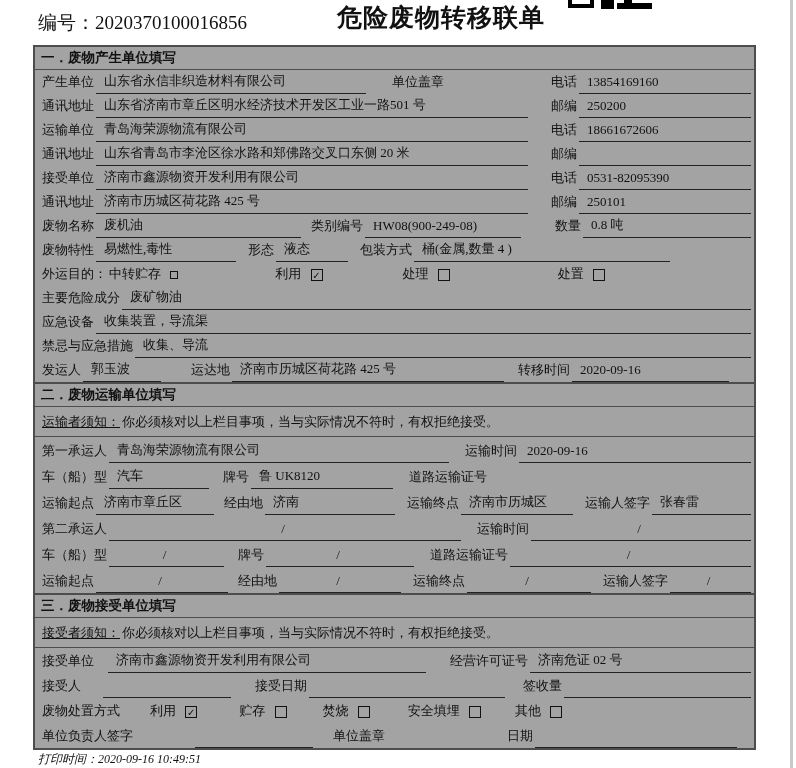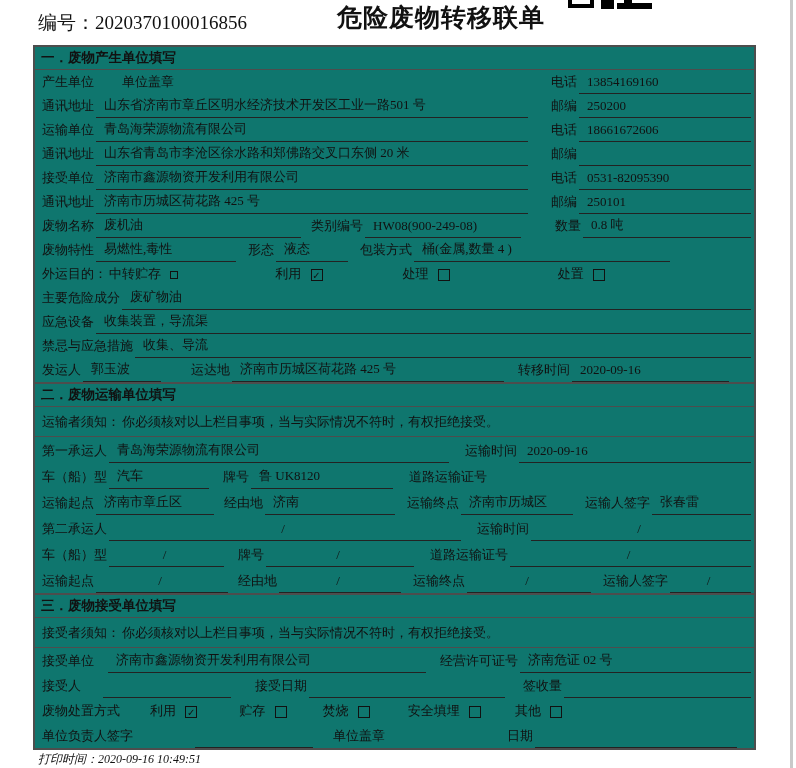--- a/index.html
+++ b/index.html
@@ -13,28 +13,28 @@
 
   .doc-no { position:absolute; left:38px; top:10px; font-size:19px; white-space:nowrap; }
   .doc-title { position:absolute; left:337px; top:1px; font-size:25px; font-weight:bold; letter-spacing:1px; white-space:nowrap; }
 
   .qr-frag { position:absolute; left:568px; top:0; width:84px; height:9px; overflow:hidden; }
   .qr-frag .qa { position:absolute; left:0; top:-8px; width:26px; height:16px; border:4px solid #000; }
   .qr-frag .qb { position:absolute; left:33px; top:0; width:13px; height:9px; background:#000; }
   .qr-frag .qc { position:absolute; left:49px; top:3px; width:35px; height:6px; background:#000; }
   .qr-frag .qd { position:absolute; left:56px; top:0; width:8px; height:4px; background:#000; }
 
-  .sheet { position:absolute; left:33px; top:45px; width:723px; border:2px solid #4d4d4d; background:#0f766e; }
+  .sheet { position:absolute; left:33px; top:45px; width:723px; border:2px solid #4d4d4d; background:#a3a3a3; }
   .sec-h { height:23px; line-height:21px; font-weight:bold; padding-left:6px; border-bottom:1px solid #4d4d4d; font-size:13.5px; }
   .sec2, .sec3 { border-top:2px solid #4d4d4d; }
   .row { display:flex; align-items:flex-end; height:24px; padding:0 3px 0 5px; }
   .sec2 .row { height:26px; }
   .sec3 .row { height:25px; }
   .notice { height:30px; border-bottom:1px solid #4d4d4d; display:flex; align-items:center; padding-left:5px; }
-  .notice .lbl { padding:0 2px; }
+  .notice .lbl { padding:0 2px;text-decoration:underline; }
   .lbl { white-space:nowrap; padding:0 2px 3px 2px; }
   .val { border-bottom:1px solid #222; padding:0 4px 3px 8px; white-space:nowrap; overflow:hidden; }
   .f1 { flex:1; }
   .push { margin-left:auto; }
   .c { text-align:center; padding-left:0; }
   .cbrow { align-items:center; }
   .cbrow .lbl { padding-bottom:0; }
   .box {
     display:inline-block; width:12px; height:12px; border:1px solid #111;
     line-height:11px; text-align:center; font-size:10px; vertical-align:middle;
@@ -62,20 +62,21 @@
   <div class="qd"></div>
 </div>
 
 <div class="sheet">
 
   <div class="sec1">
     <div class="sec-h">一．废物产生单位填写</div>
 
     <div class="row">
       <span class="lbl">产生单位</span>
+      <span class="val" style="width:270px">山东省永信非织造材料有限公司</span>
       <span class="lbl" style="margin-left:24px">单位盖章</span>
       <span class="lbl push">电话</span>
       <span class="val" style="width:172px">13854169160</span>
     </div>
 
     <div class="row">
       <span class="lbl">通讯地址</span>
       <span class="val" style="width:432px">山东省济南市章丘区明水经济技术开发区工业一路501 号</span>
       <span class="lbl push">邮编</span>
       <span class="val" style="width:172px">250200</span>
@@ -238,21 +239,21 @@
     <div class="sec-h">三．废物接受单位填写</div>
 
     <div class="notice">
       <span class="lbl">接受者须知：</span>
       <span>你必须核对以上栏目事项，当与实际情况不符时，有权拒绝接受。</span>
     </div>
 
     <div class="row">
       <span class="lbl">接受单位</span>
       <span class="val" style="width:318px;margin-left:12px">济南市鑫源物资开发利用有限公司</span>
-      <span class="lbl" style="margin-left:12px">经营许可证号</span>
+      <span class="lbl" style="margin-left:22px">经营许可证号</span>
       <span class="val f1">济南危证 02 号</span>
     </div>
 
     <div class="row">
       <span class="lbl">接受人</span>
       <span class="val" style="width:128px;margin-left:20px"></span>
       <span class="lbl" style="margin-left:22px">接受日期</span>
       <span class="val" style="width:196px"></span>
       <span class="lbl" style="margin-left:16px">签收量</span>
       <span class="val f1"></span>

